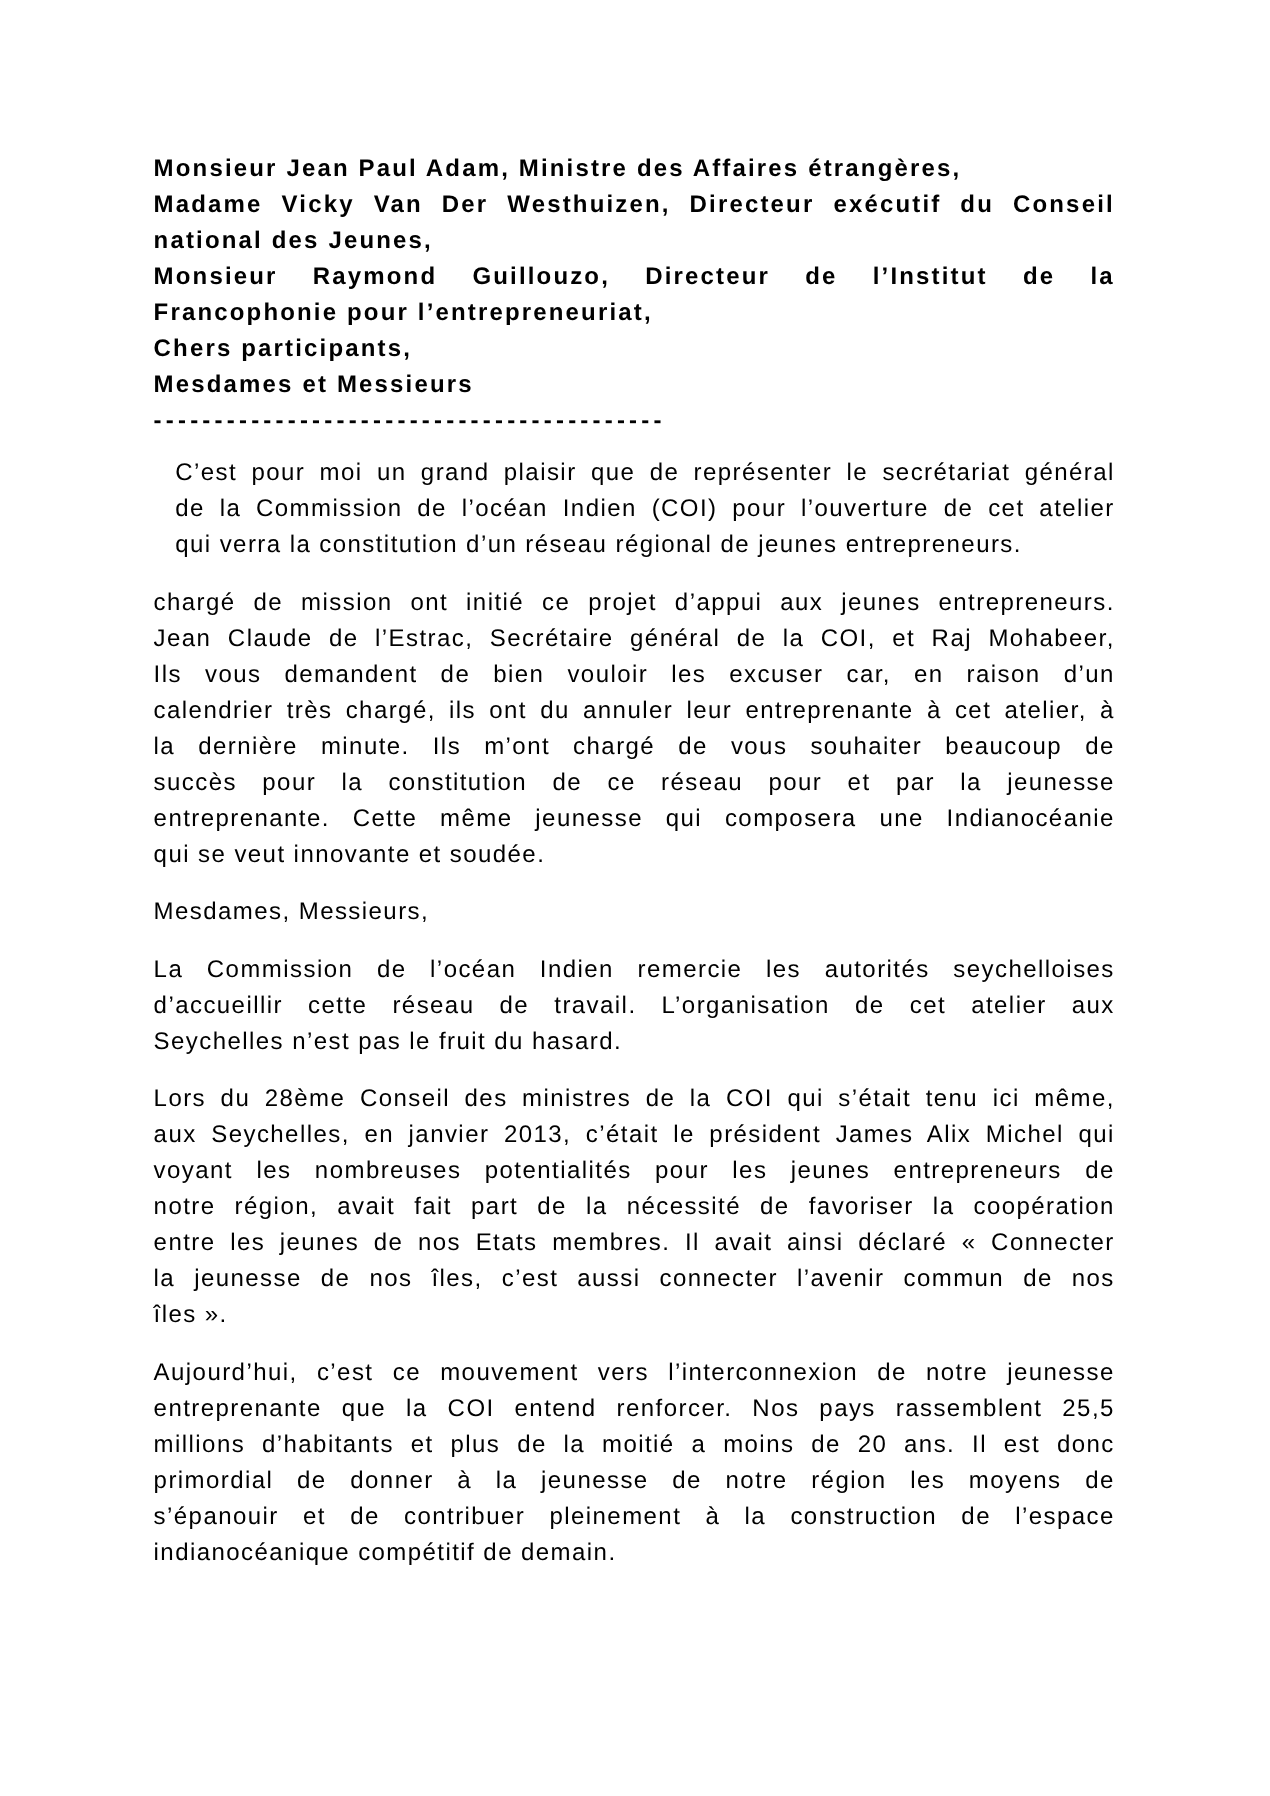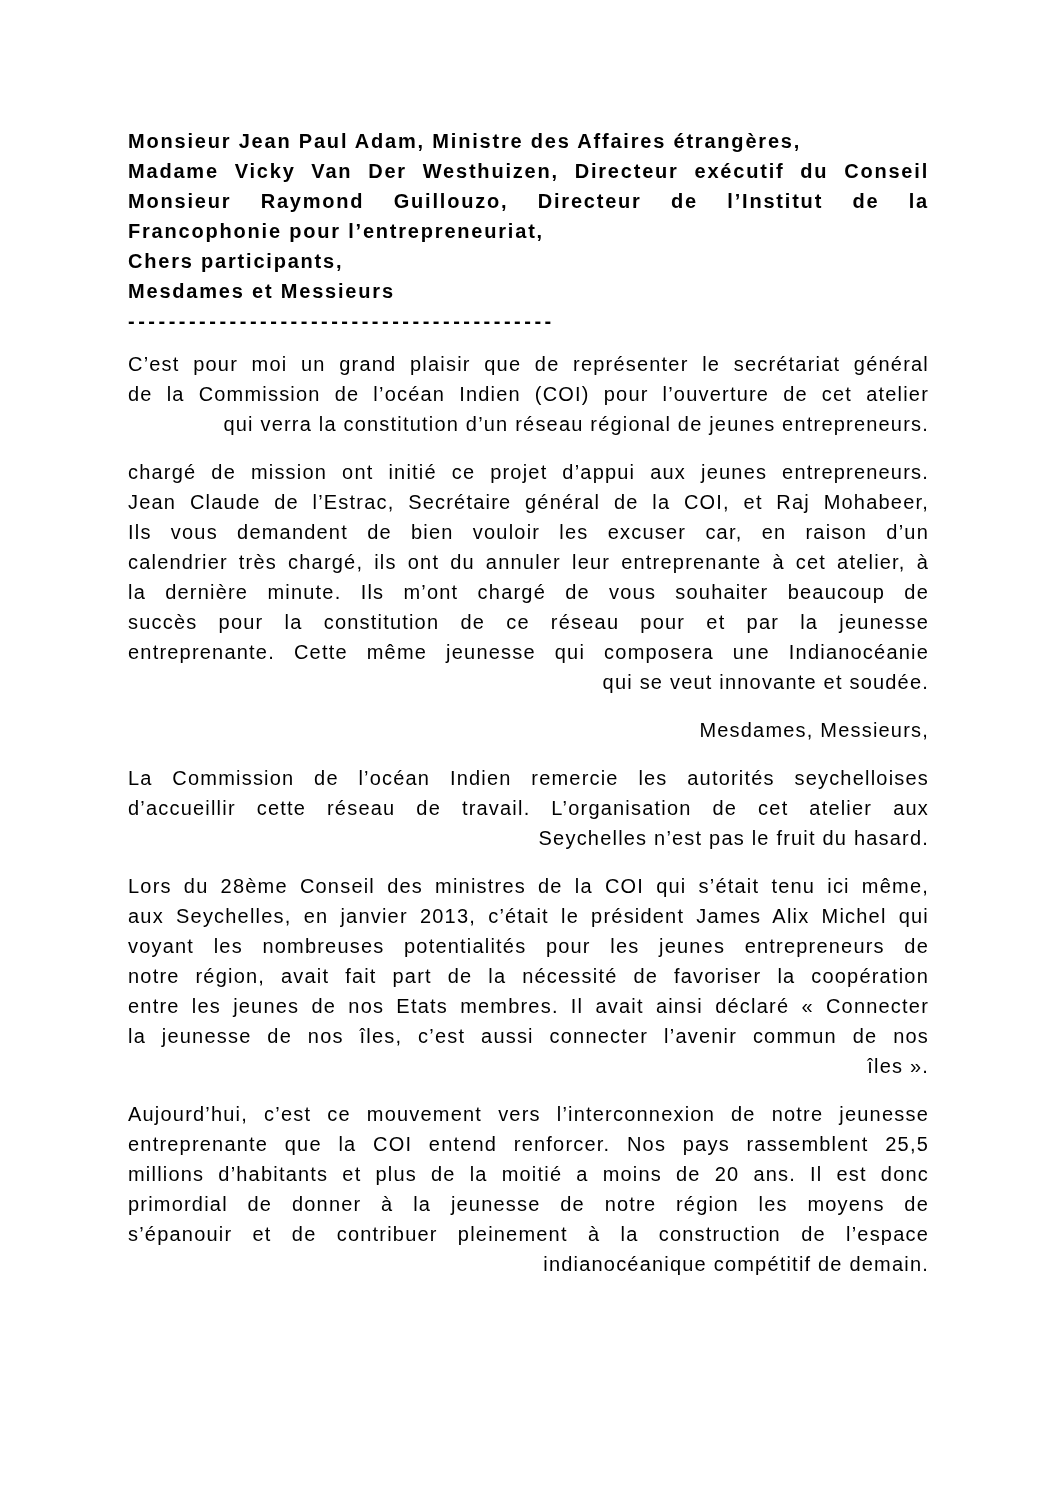--- a/index.html
+++ b/index.html
@@ -38,48 +38,49 @@
   }
   .salutation .line {
     font-weight: 700;
     font-size: 20px;
     letter-spacing: 1.8px;
   }
   .body-text .line {
     font-weight: 400;
     font-size: 20px;
     letter-spacing: 1.2px;
-    text-align: right;
   }
   .separator {
     line-height: 30px;
     font-weight: 700;
     font-size: 20px;
     letter-spacing: 3.5px;
     white-space: nowrap;
     overflow: hidden;
   }
   .body-text .para {
     margin-top: 18px;
   }
   .body-text .para:first-child {
     margin-top: 13px;
+    margin-left: 18px;
   }
 </style>
 </head>
 <body>
 
 <div class="page">
   <div class="content">
     <section class="salutation">
         <div class="para">
           <div class="line">Monsieur Jean Paul Adam, Ministre des Affaires étrangères,</div>
         </div>
         <div class="para">
           <div class="line fill">Madame Vicky Van Der Westhuizen, Directeur exécutif du Conseil</div>
+          <div class="line">national des Jeunes,</div>
         </div>
         <div class="para">
           <div class="line fill">Monsieur Raymond Guillouzo, Directeur de l’Institut de la</div>
           <div class="line">Francophonie pour l’entrepreneuriat,</div>
         </div>
         <div class="para">
           <div class="line">Chers participants,</div>
         </div>
         <div class="para">
           <div class="line">Mesdames et Messieurs</div>

